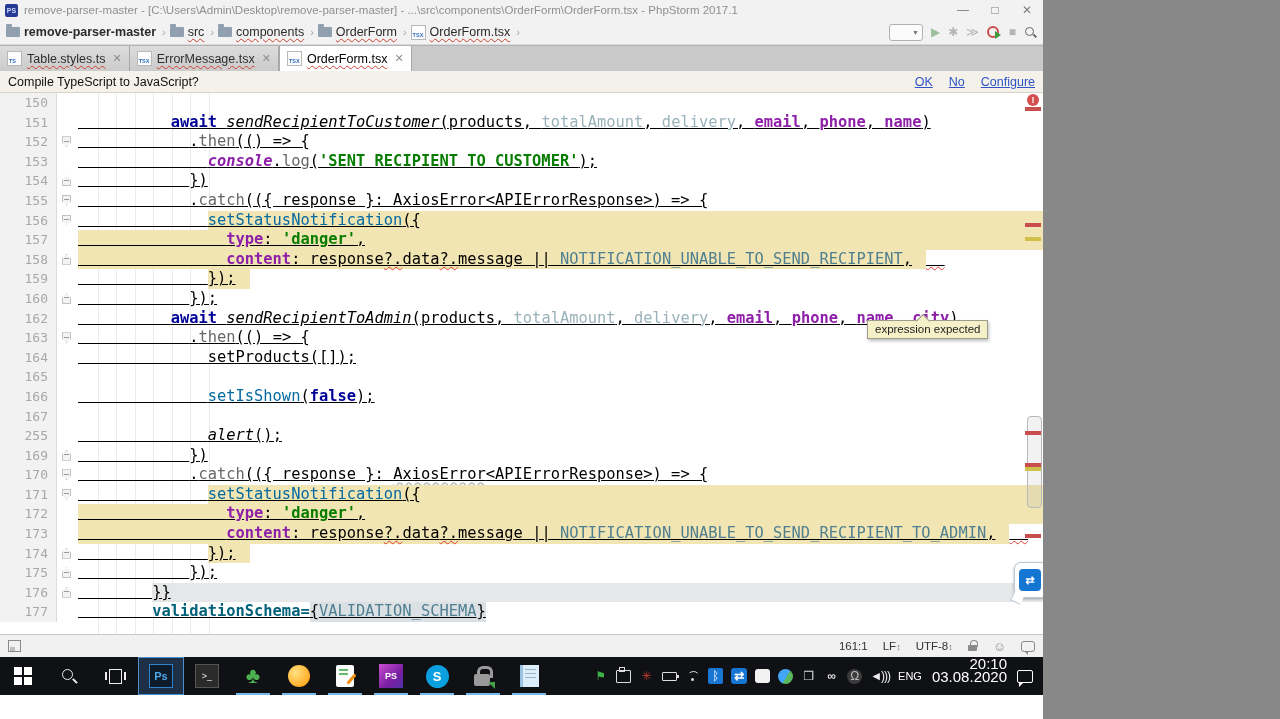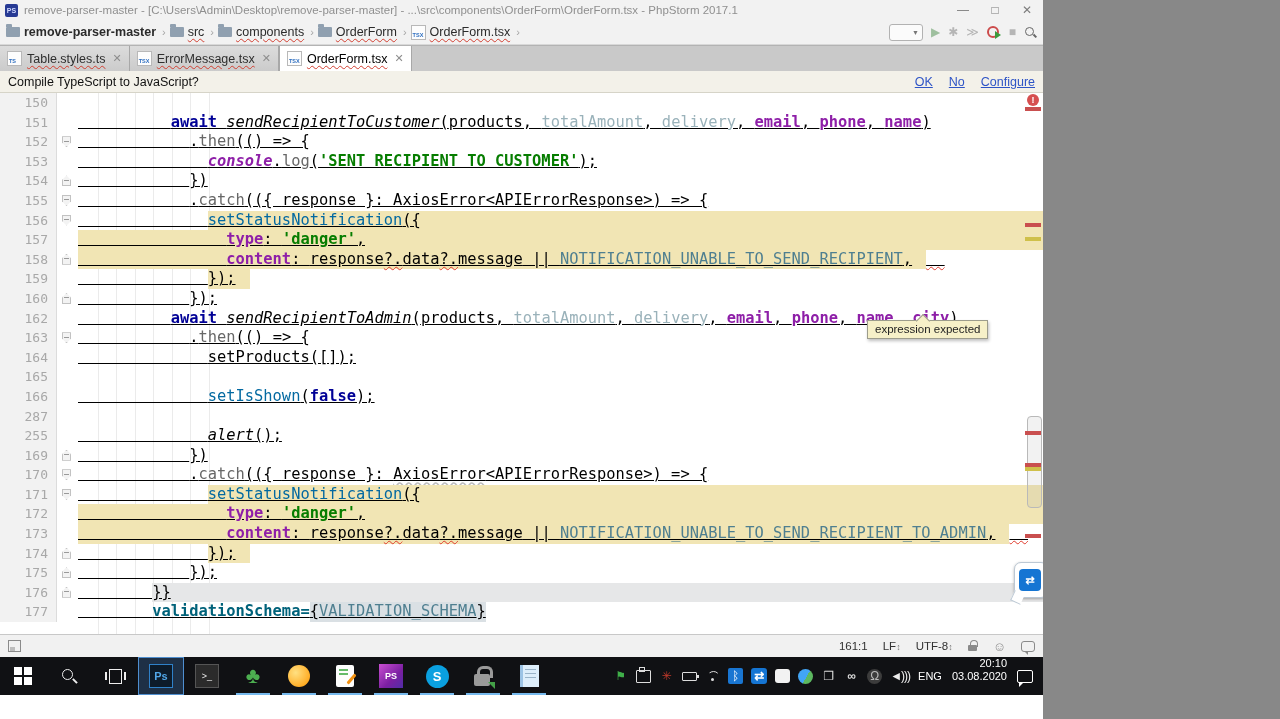--- a/index.html
+++ b/index.html
@@ -159,21 +159,21 @@
   .ti-wifi::after{content:"";position:absolute;left:6px;top:7px;width:3px;height:3px;background:#ddd;border-radius:50%;}
   .ti-bt{width:13px;height:16px;background:#1976d2;border-radius:2px;color:#fff;font-size:10px;display:flex;align-items:center;justify-content:center;}
   .ti-tv{width:16px;height:16px;background:#1575d3;border-radius:3px;color:#fff;font-size:9px;font-weight:bold;display:flex;align-items:center;justify-content:center;}
   .ti-white{width:14px;height:14px;background:#f2f2f2;border-radius:3px;}
   .ti-disk{width:15px;height:15px;border-radius:50%;background:linear-gradient(120deg,#42a5f5 55%,#5cb860 55%);}
   .ti-win{color:#ddd;font-size:13px;}
   .ti-cc{color:#ddd;font-size:13px;font-weight:bold;}
   .ti-head{width:15px;height:15px;border-radius:50%;background:#3c3c3c;color:#bbb;font-size:10px;display:flex;align-items:center;justify-content:center;}
   .ti-vol{color:#eee;font-size:10px;letter-spacing:-1px;}
   .ti-lang{font-size:11px;color:#fff;}
-  .clockblk{text-align:right;font-size:11px;line-height:13px;color:#fff;padding:0 6px;}
+  .clockblk{text-align:right;font-size:15px;line-height:13px;color:#fff;padding:0 6px;}
   .ti-ac{width:16px;height:13px;border:1.4px solid #fff;border-radius:2px;position:relative;margin-left:4px;}
   .ti-ac::after{content:"";position:absolute;left:1px;bottom:-5px;border-left:0 solid transparent;border-right:5px solid transparent;border-top:5px solid #fff;}
 </style>
 </head>
 <body>
 
 <div id="screen">
 
   <div class="titlebar">
     <div class="appicon">PS</div>
@@ -444,21 +444,21 @@
           <span class="foldcol"></span>
           <span class="code">
             <span>              </span>
             <span class="tk-fnc">setIsShown</span>
             <span>(</span>
             <span class="tk-k">false</span>
             <span>);</span>
           </span>
         </div>
         <div class="row">
-          <span class="gut">287</span>
+          <span class="gut">167</span>
           <span class="foldcol"></span>
           <span class="code"></span>
         </div>
         <div class="row">
           <span class="gut">255</span>
           <span class="foldcol"></span>
           <span class="code">
             <span>              </span>
             <span class="tk-fn">alert</span>
             <span>(</span>

